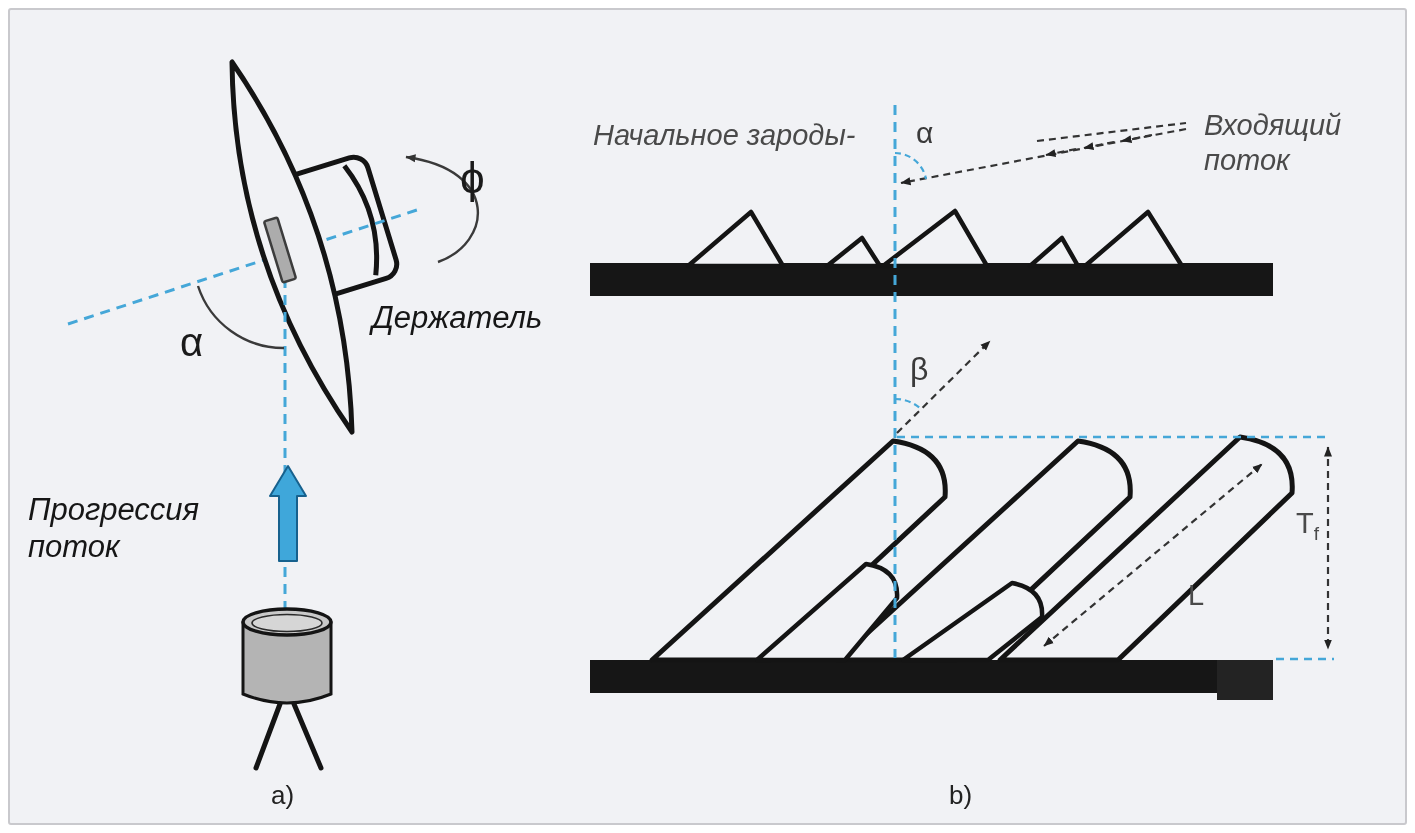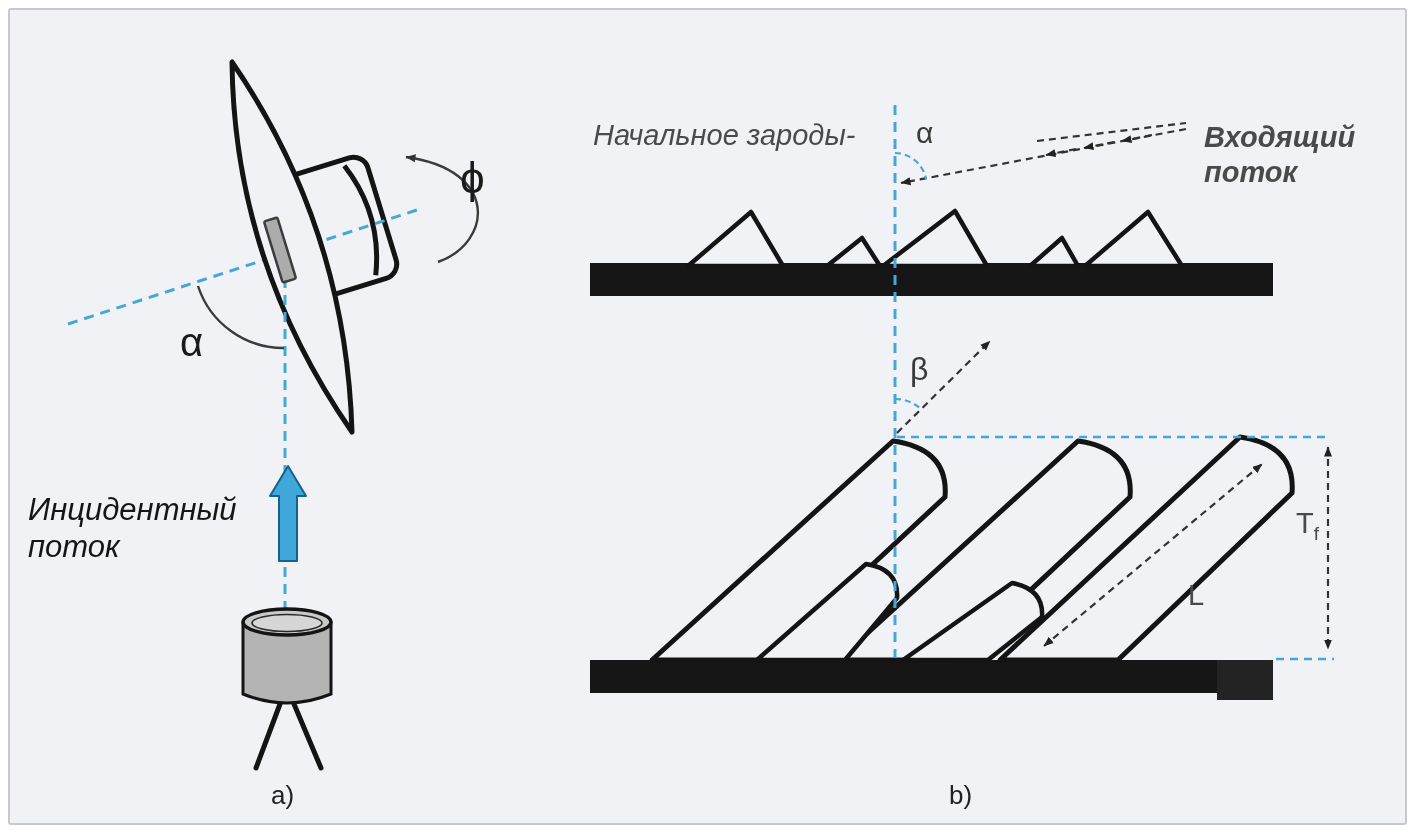--- a/index.html
+++ b/index.html
@@ -116,34 +116,34 @@
       <line x1="897" y1="437" x2="1328" y2="437" class="dashblue2"></line>
       <line x1="1276" y1="659" x2="1334" y2="659" class="dashblue2"></line>
       <line x1="1044" y1="646" x2="1262" y2="464" class="dashdark" marker-start="url(#ah)" marker-end="url(#ah)"></line>
       <line x1="1328" y1="447" x2="1328" y2="649" class="dashdark" stroke-width="2.6" marker-start="url(#ah)" marker-end="url(#ah)"></line>
     </g>
   </svg>
 
   <div class="lbl cy-b" style="left:593px;top:118px;">
     <span>Начальное зароды-</span><br>
   </div>
-  <div class="lbl cy-b" style="left:1204px;top:120px;font-weight:bold;">
+  <div class="lbl cy-b" style="left:1204px;top:108px;">
     <span>Входящий</span><br>
     <span>поток</span>
   </div>
   <div class="lbl sym-gray" style="left:916px;top:115px;">α</div>
   <div class="lbl sym-gray" style="left:910px;top:350px;font-size:32px;">β</div>
   <div class="lbl dim-gray" style="left:1296px;top:506px;"><span>T</span><sub class="f">f</sub></div>
   <div class="lbl dim-gray" style="left:1188px;top:578px;">L</div>
 
   <div class="lbl cy-a" style="left:372px;top:299px;">
-    <br>
+    <span>Держатель</span><br>
   </div>
   <div class="lbl cy-a" style="left:28px;top:491px;">
-    <span>Инцидентный</span><br>
+    <span>Прогрессия</span><br>
     <span>поток</span>
   </div>
   <div class="lbl sym-dark" style="left:180px;top:318px;">α</div>
   <div class="lbl sym-dark" style="left:460px;top:152px;font-size:44px;">ϕ</div>
 
   <div class="lbl cap" style="left:271px;top:780px;">a)</div>
   <div class="lbl cap" style="left:949px;top:780px;">b)</div>
 </div>
 
 </body></html>

